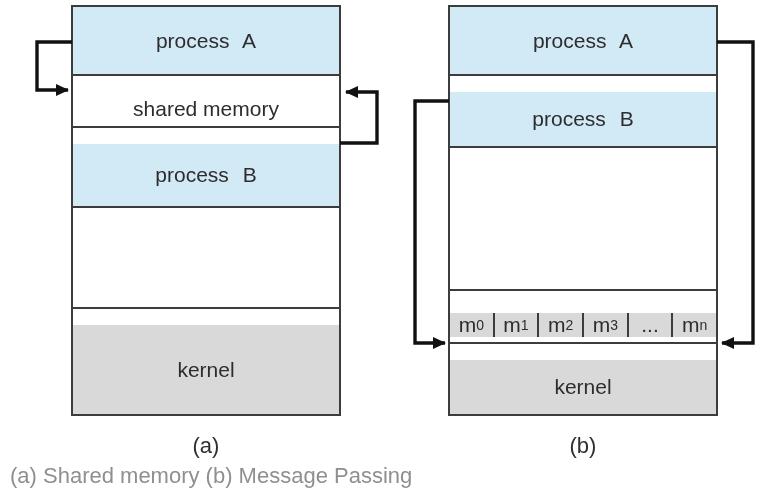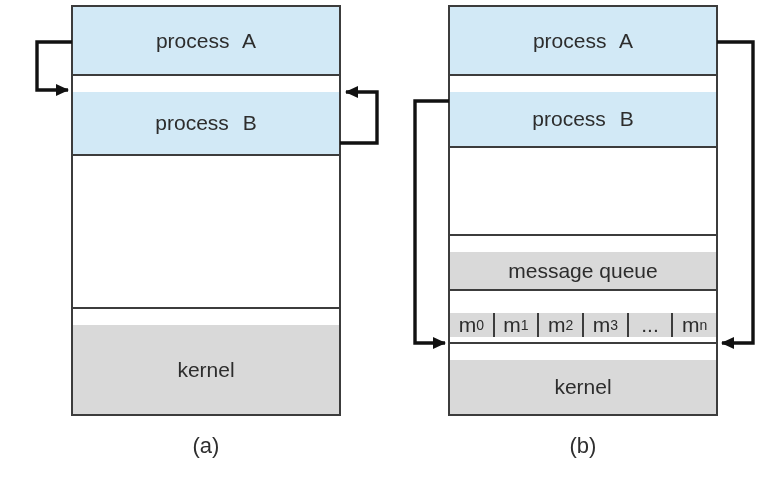--- a/index.html
+++ b/index.html
@@ -54,40 +54,40 @@
 </style>
 </head>
 <body>
 
 <div class="canvas">
 
   <div class="box box-a">
     <div class="band blue h-a-pa">
       <span class="wide-gap">process A</span>
     </div>
+    <div class="band white h-a-sm">
+      <span>shared memory</span>
+    </div>
     <div class="band blue h-a-pb">
       <span class="wide-gap">process B</span>
     </div>
     <div class="band white grow"></div>
     <div class="band gray h-a-k">
       <span>kernel</span>
     </div>
   </div>
 
   <div class="box box-b">
     <div class="band blue h-b-pa">
       <span class="wide-gap">process A</span>
     </div>
     <div class="band blue h-b-pb">
       <span class="wide-gap">process B</span>
     </div>
     <div class="band white grow"></div>
-    <div class="band gray h-b-mq">
-      <span>message queue</span>
-    </div>
     <div class="band cells h-b-cells">
       <div class="cell">
           <span>m</span>
           <sub>0</sub>
         </div>
       <div class="cell">
           <span>m</span>
           <sub>1</sub>
         </div>
       <div class="cell">
@@ -119,14 +119,15 @@
       </marker>
     </defs>
     <path d="M 72 42 H 37 V 90 H 68" fill="none" stroke="#111111" stroke-width="3.4" marker-end="url(#ah)"></path>
     <path d="M 340 143 H 377 V 92 H 346" fill="none" stroke="#111111" stroke-width="3.4" marker-end="url(#ah)"></path>
     <path d="M 449 101 H 415 V 343 H 445" fill="none" stroke="#111111" stroke-width="3.4" marker-end="url(#ah)"></path>
     <path d="M 717 42 H 753 V 343 H 722" fill="none" stroke="#111111" stroke-width="3.4" marker-end="url(#ah)"></path>
   </svg>
 
   <div class="fig-label fig-label-a">(a)</div>
   <div class="fig-label fig-label-b">(b)</div>
+  <div class="caption">(a) Shared memory (b) Message Passing</div>
 
 </div>
 
 </body></html>

